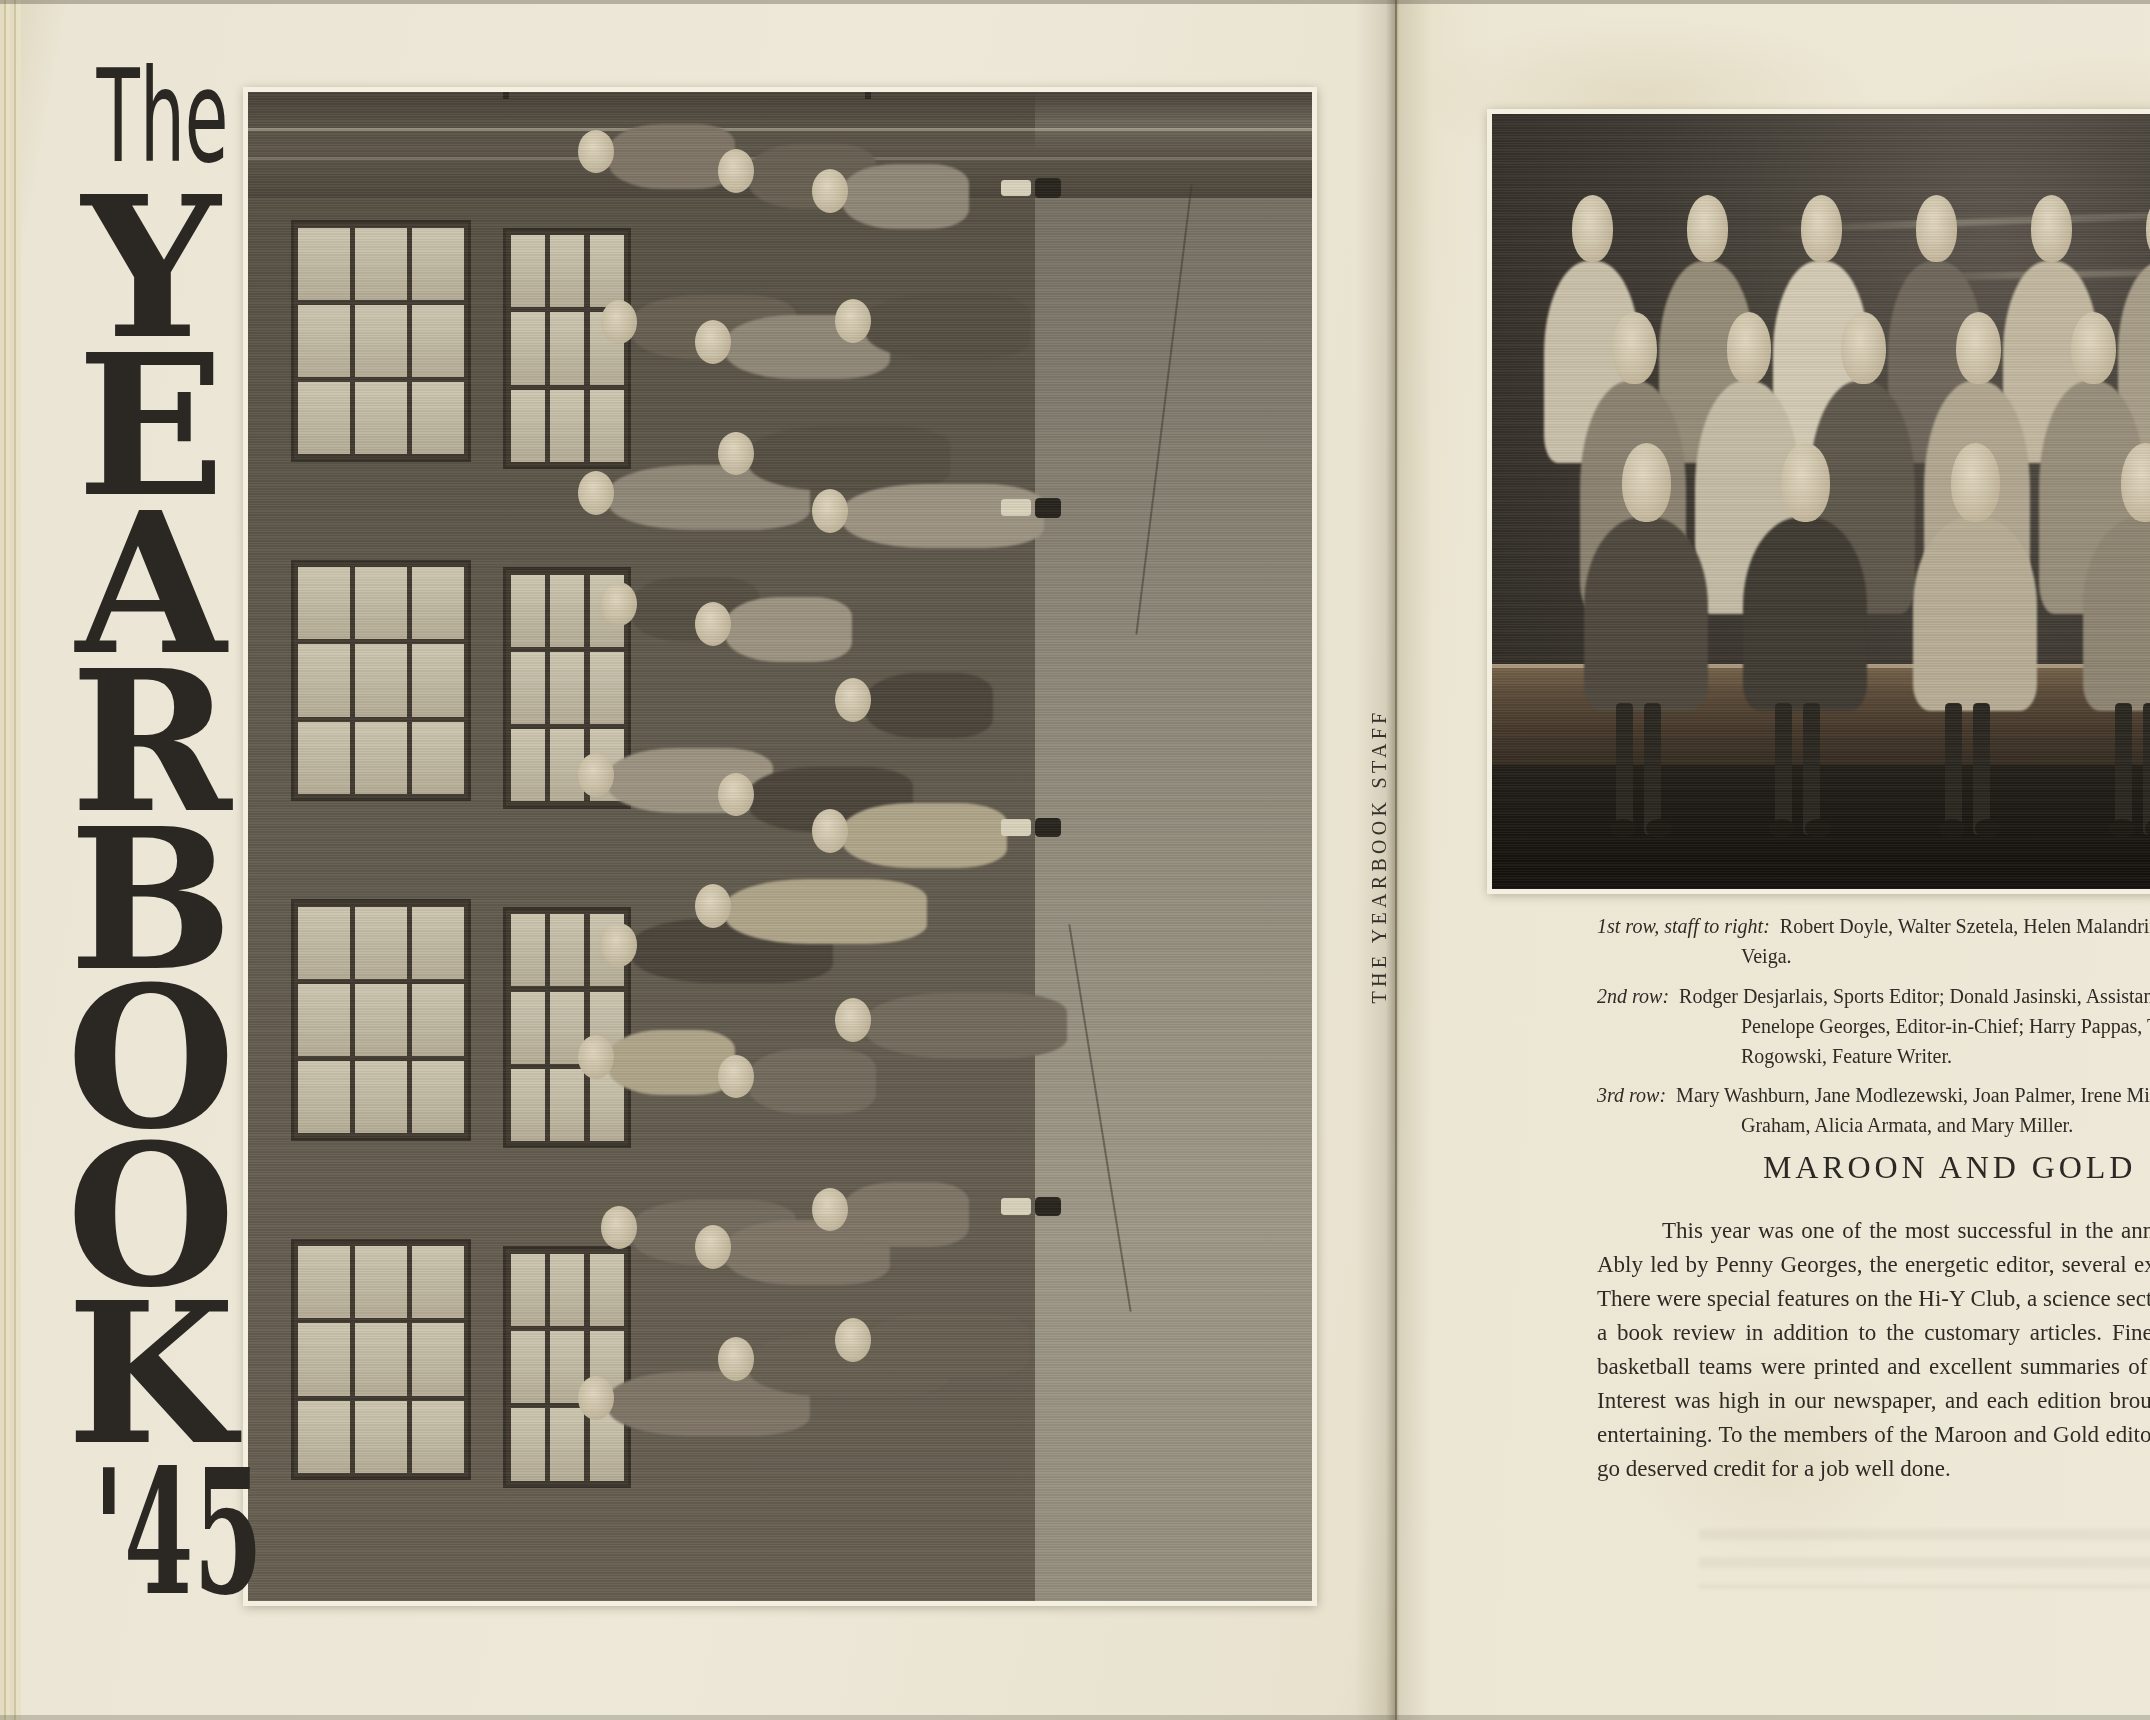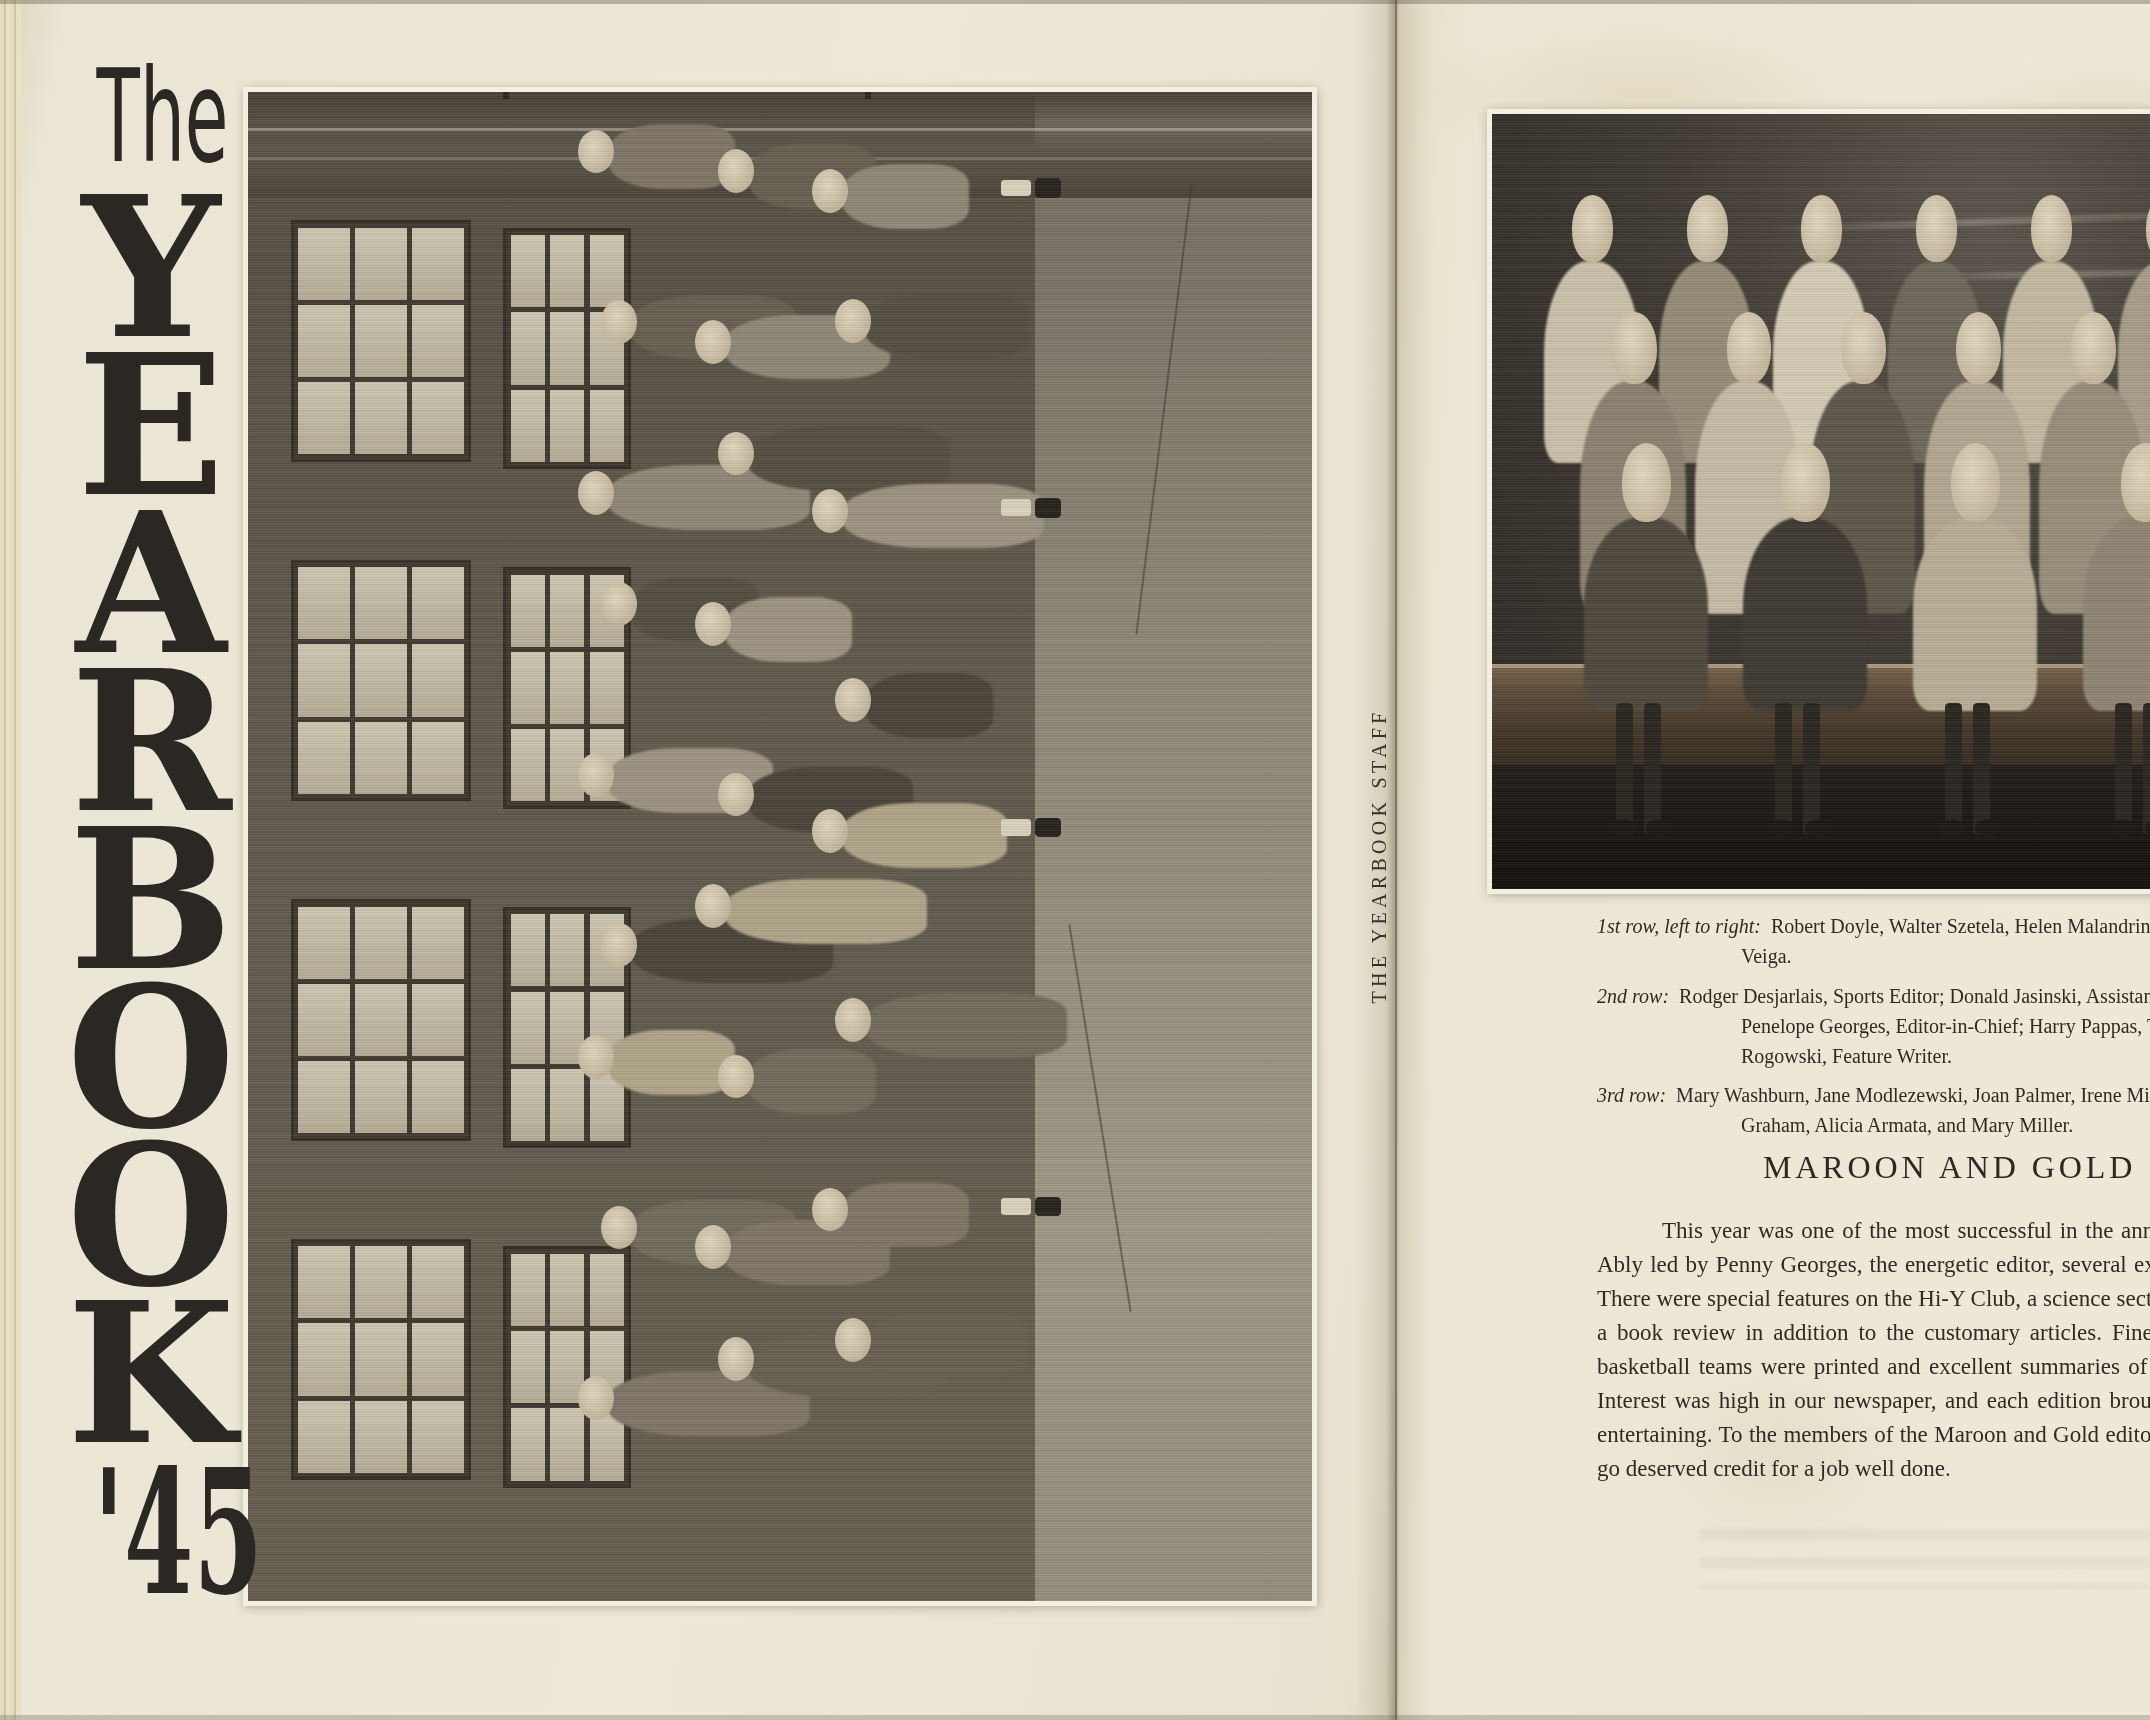--- a/index.html
+++ b/index.html
@@ -345,21 +345,21 @@
       <div class="rtorso" style="left: 59.2%; top: 52%; width: 12.4%; height: 25%; background: rgb(142, 132, 114);"></div>
       <div class="rhead" style="left: 63%; top: 42.5%; width: 4.9%; height: 10.2%;"></div>
       <div class="rleg" style="left: 62.4%; top: 76%; height: 17%;"></div>
       <div class="rleg" style="left: 65.2%; top: 76%; height: 17%;"></div>
       <div class="rshoe" style="left: 61.8%; top: 91%;"></div>
       <div class="rshoe" style="left: 65.4%; top: 91%;"></div>
     </div>
 </figure>
 
 <div class="rcol caption">
-  <div class="cap-row"><span class="cap-label">1st row, left to right:</span>&nbsp;&nbsp;<span>Robert Doyle, Walter Szetela, Helen Malandrinos, Anita Cygan, and Joseph Veiga.</span></div>
+  <div class="cap-row"><span class="cap-label">1st row, staff to right:</span>&nbsp;&nbsp;<span>Robert Doyle, Walter Szetela, Helen Malandrinos, Anita Cygan, and Joseph Veiga.</span></div>
   <div class="cap-row"><span class="cap-label">2nd row:</span>&nbsp;&nbsp;<span>Rodger Desjarlais, Sports Editor; Donald Jasinski, Assistant Editor; Violet Dulchinos; Penelope Georges, Editor-in-Chief; Harry Pappas, Treasurer; and Theodore Rogowski, Feature Writer.</span></div>
   <div class="cap-row"><span class="cap-label">3rd row:</span>&nbsp;&nbsp;<span>Mary Washburn, Jane Modlezewski, Joan Palmer, Irene Michalek, Flora Benjamin, Alice Graham, Alicia Armata, and Mary Miller.</span></div>
 </div>
 
 <h1 class="rcol heading" style="margin:0;">MAROON AND GOLD STAFF</h1>
 
 <p class="rcol body-text" style="margin:0;">This year was one of the most successful in the annals of our newspaper history.  Ably led by Penny Georges, the energetic editor, several excellent editions were printed.  There were special features on the Hi-Y Club, a science section, a short story column, and a book review in addition to the customary articles.  Fine pictures of the football and basketball teams were printed and excellent summaries of their successes were written.  Interest was high in our newspaper, and each edition brought forth something new and entertaining.  To the members of the Maroon and Gold editorial and reporting staff should go deserved credit for a job well done.</p>
 
 
 </body></html>

